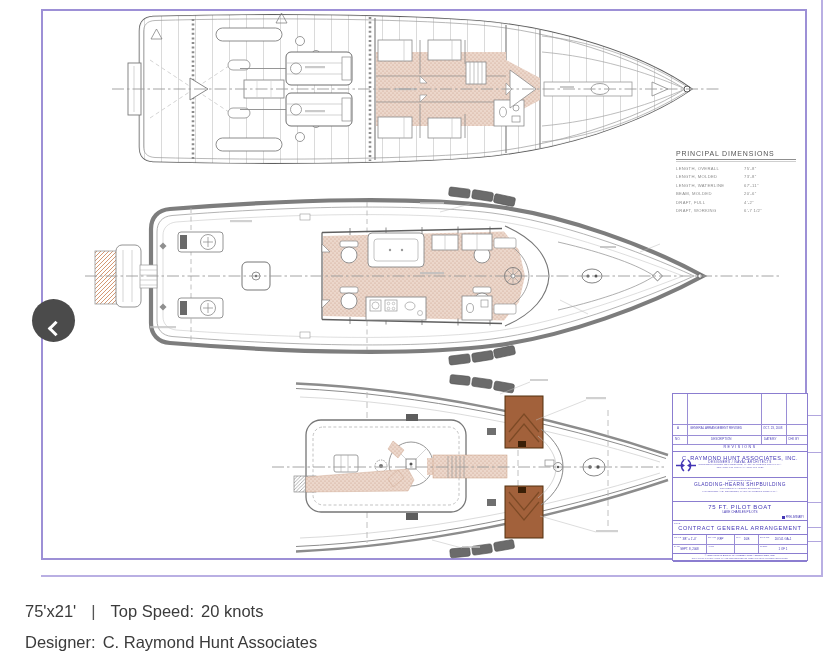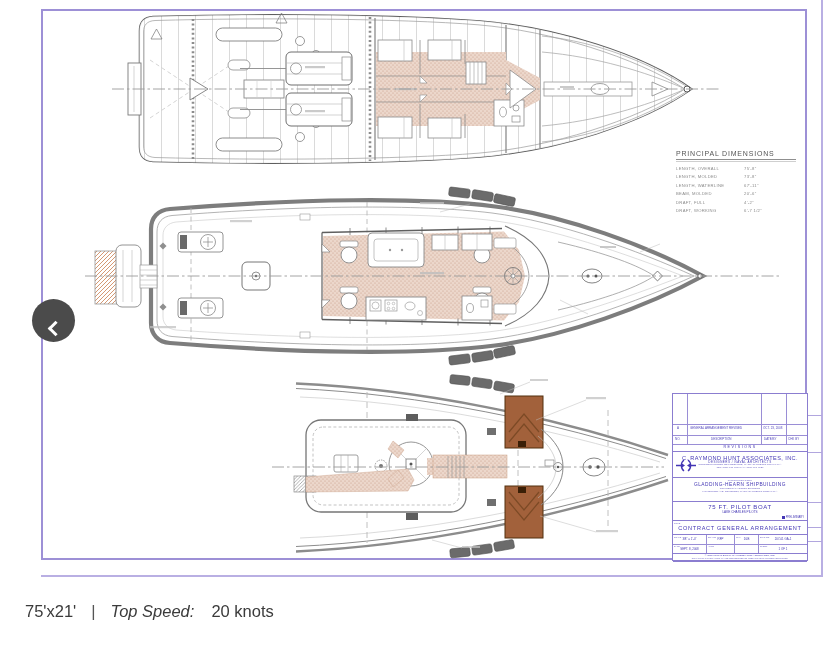--- a/index.html
+++ b/index.html
@@ -60,21 +60,21 @@
   .fg .lab{display:block;font-size:2.2px;color:#6a5fc5;line-height:2.6px;}
   .fg .val{display:block;font-size:2.9px;line-height:3.4px;text-align:center;white-space:nowrap;}
   .cp{height:8px;border-bottom:none;}
   .cp .c1{font-size:2.5px;margin-top:.6px;white-space:nowrap;}
   .cp .c2{font-size:2.1px;color:#6a5fc5;white-space:nowrap;}
 
   
   .caption{position:absolute;left:25px;top:602px;color:#3b3b3b;font-size:16.5px;z-index:10;}
   .caption .line{display:flex;align-items:center;}
   .caption .sep{margin:0 15px;color:#555;font-weight:300;}
-  .caption .it{font-style:italic;margin-right:17px;}
+  .caption .it{margin-right:7px;}
   .caption .l2{margin-top:12px;}
 
   svg.ga{position:absolute;left:0;top:0;z-index:2;}
 </style>
 </head>
 <body>
 
 <div class="page">
 
   <div class="b-inner"></div>
@@ -481,15 +481,19 @@
     <span class="chv"></span>
   </button>
 
   <div class="caption">
     <div class="line">
       <span>75'x21'</span>
       <span class="sep">|</span>
       <span class="it">Top Speed:</span>
       <span>20 knots</span>
     </div>
+    <div class="line l2">
+      <span class="it">Designer:</span>
+      <span>C. Raymond Hunt Associates</span>
+    </div>
   </div>
 
 </div>
 
 </body></html>

